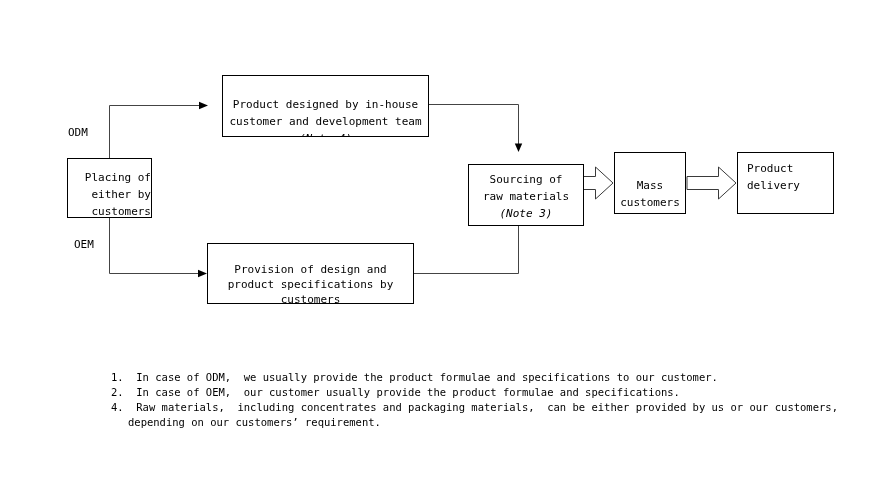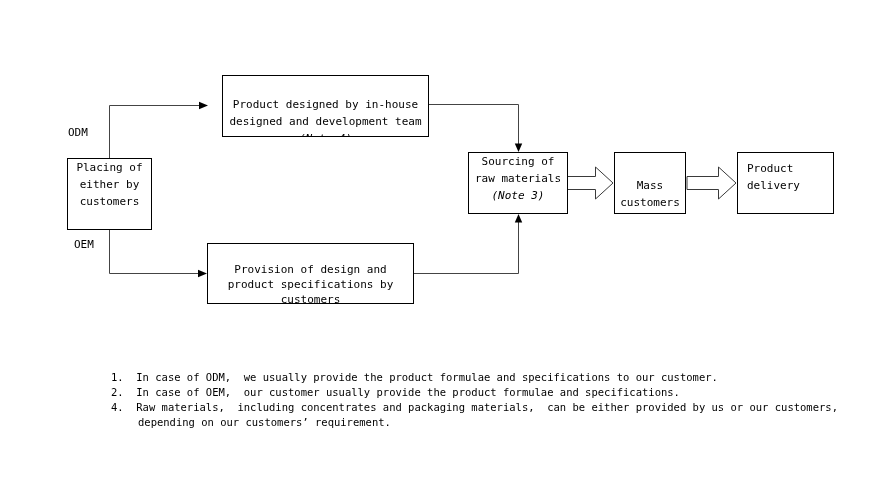--- a/index.html
+++ b/index.html
@@ -11,27 +11,27 @@
   .overlay { position:absolute; left:0; top:0; width:881px; height:491px; }
   .box {
     position:absolute; box-sizing:border-box; border:1px solid #000;
     background:#fff; text-align:center; font-size:11px; line-height:17px;
     white-space:nowrap; overflow:hidden;
   }
   .box .it { font-style:italic; }
   .branch-label { position:absolute; font-size:11px; line-height:13px; }
   .notes { position:absolute; left:111px; top:370px; font-size:10.5px; line-height:15px; }
   .note-line { white-space:pre; }
-  .note-cont { margin-left:27px; }
+  .note-cont { margin-left:17px; }
 
   
-  .b-placing  { left:67px;  top:158px; width:85px;  height:72px; padding-top:0; }
+  .b-placing  { left:67px;  top:158px; width:85px;  height:60px; padding-top:10px;text-align:right; }
   .b-odm      { left:208px; top:75px;  width:207px; height:62px; padding-top:20px;margin-left:14px; }
   .b-oem      { left:207px; top:243px; width:207px; height:61px; padding-top:18px; line-height:15px; }
-  .b-sourcing { left:468px; top:152px; width:100px; height:62px; }
+  .b-sourcing { left:468px; top:164px; width:116px; height:62px; padding-top:6px; }
   .b-mass     { left:614px; top:152px; width:72px;  height:62px; padding-top:24px; }
   .b-delivery { left:737px; top:152px; width:97px;  height:62px; padding-top:7px; text-align:left; padding-left:9px; }
   .lbl-odm { left:68px; top:126px; }
   .lbl-oem { left:74px; top:238px; }
 </style>
 </head>
 <body>
 
 <div class="stage">
 
@@ -58,21 +58,21 @@
   <div class="branch-label lbl-oem">OEM</div>
 
   <div class="box b-placing">
     <div>Placing of</div>
     <div>either by</div>
     <div>customers</div>
   </div>
 
   <div class="box b-odm">
     <div>Product designed by in-house</div>
-    <div>designed and development team</div>
+    <div>customer and development team</div>
     <div class="it">(Note 4)</div>
   </div>
 
   <div class="box b-oem">
     <div>Provision of design and</div>
     <div>product specifications by</div>
     <div>customers</div>
     <div class="it">(Note 2)</div>
   </div>
 

